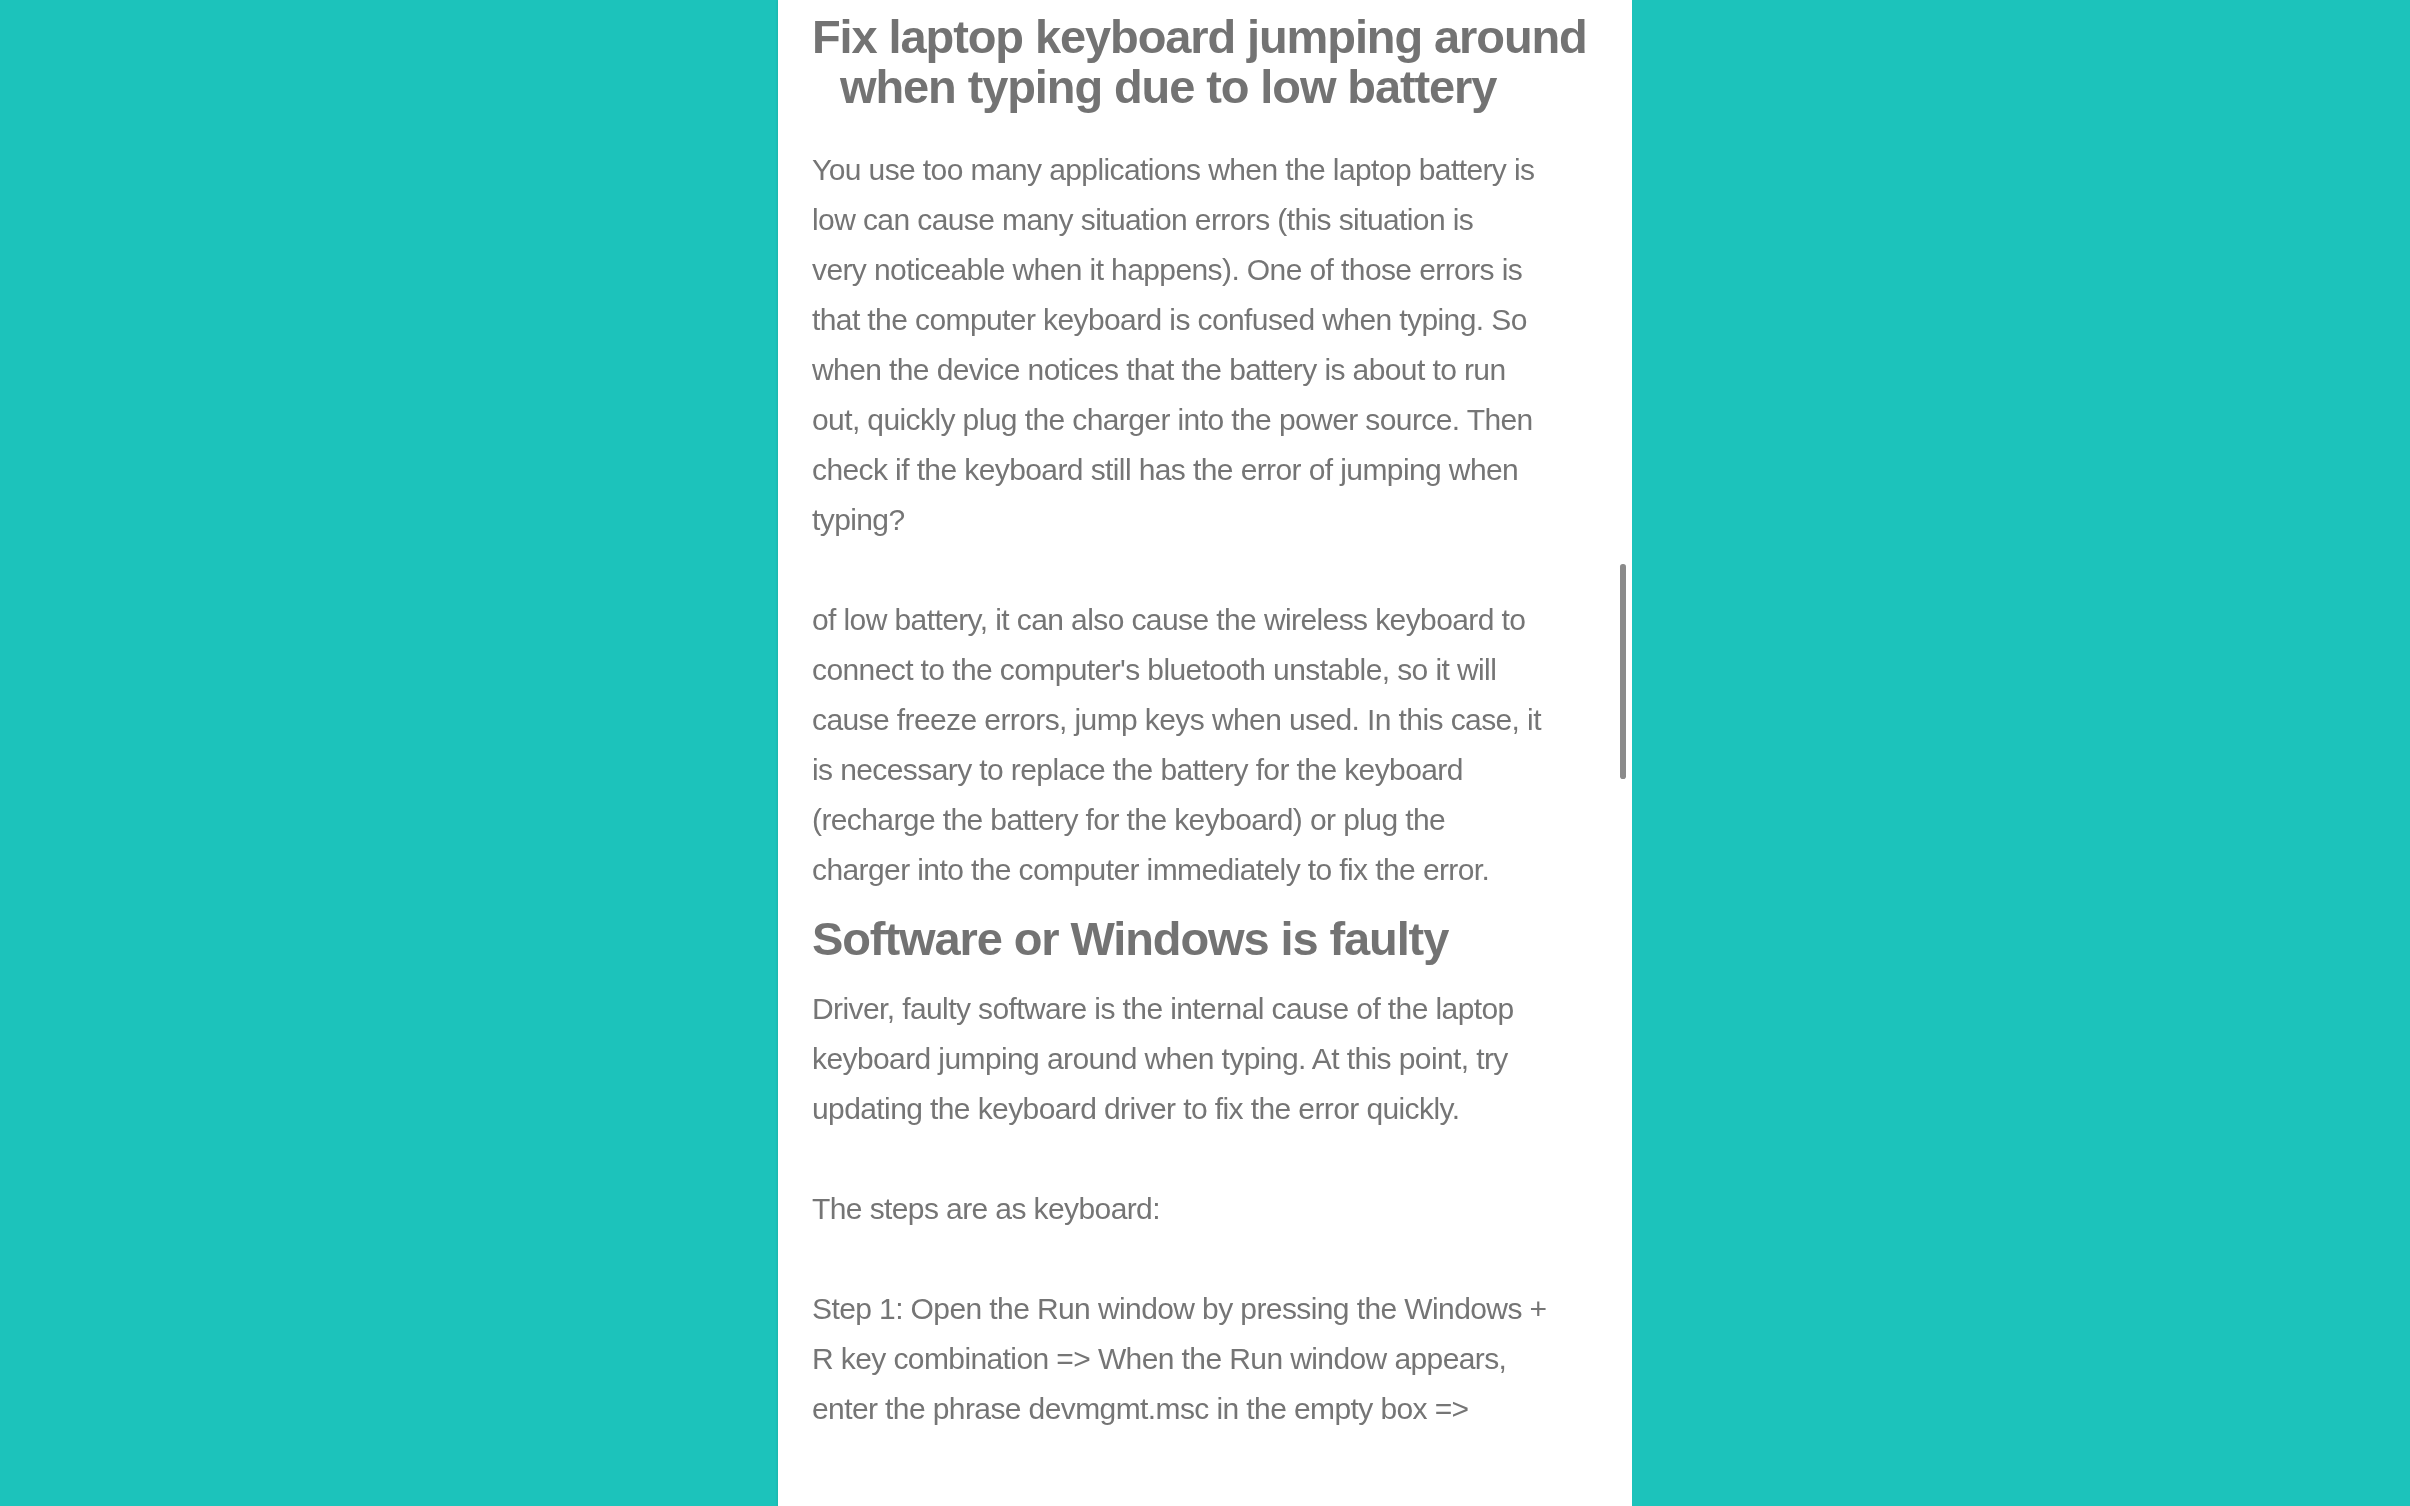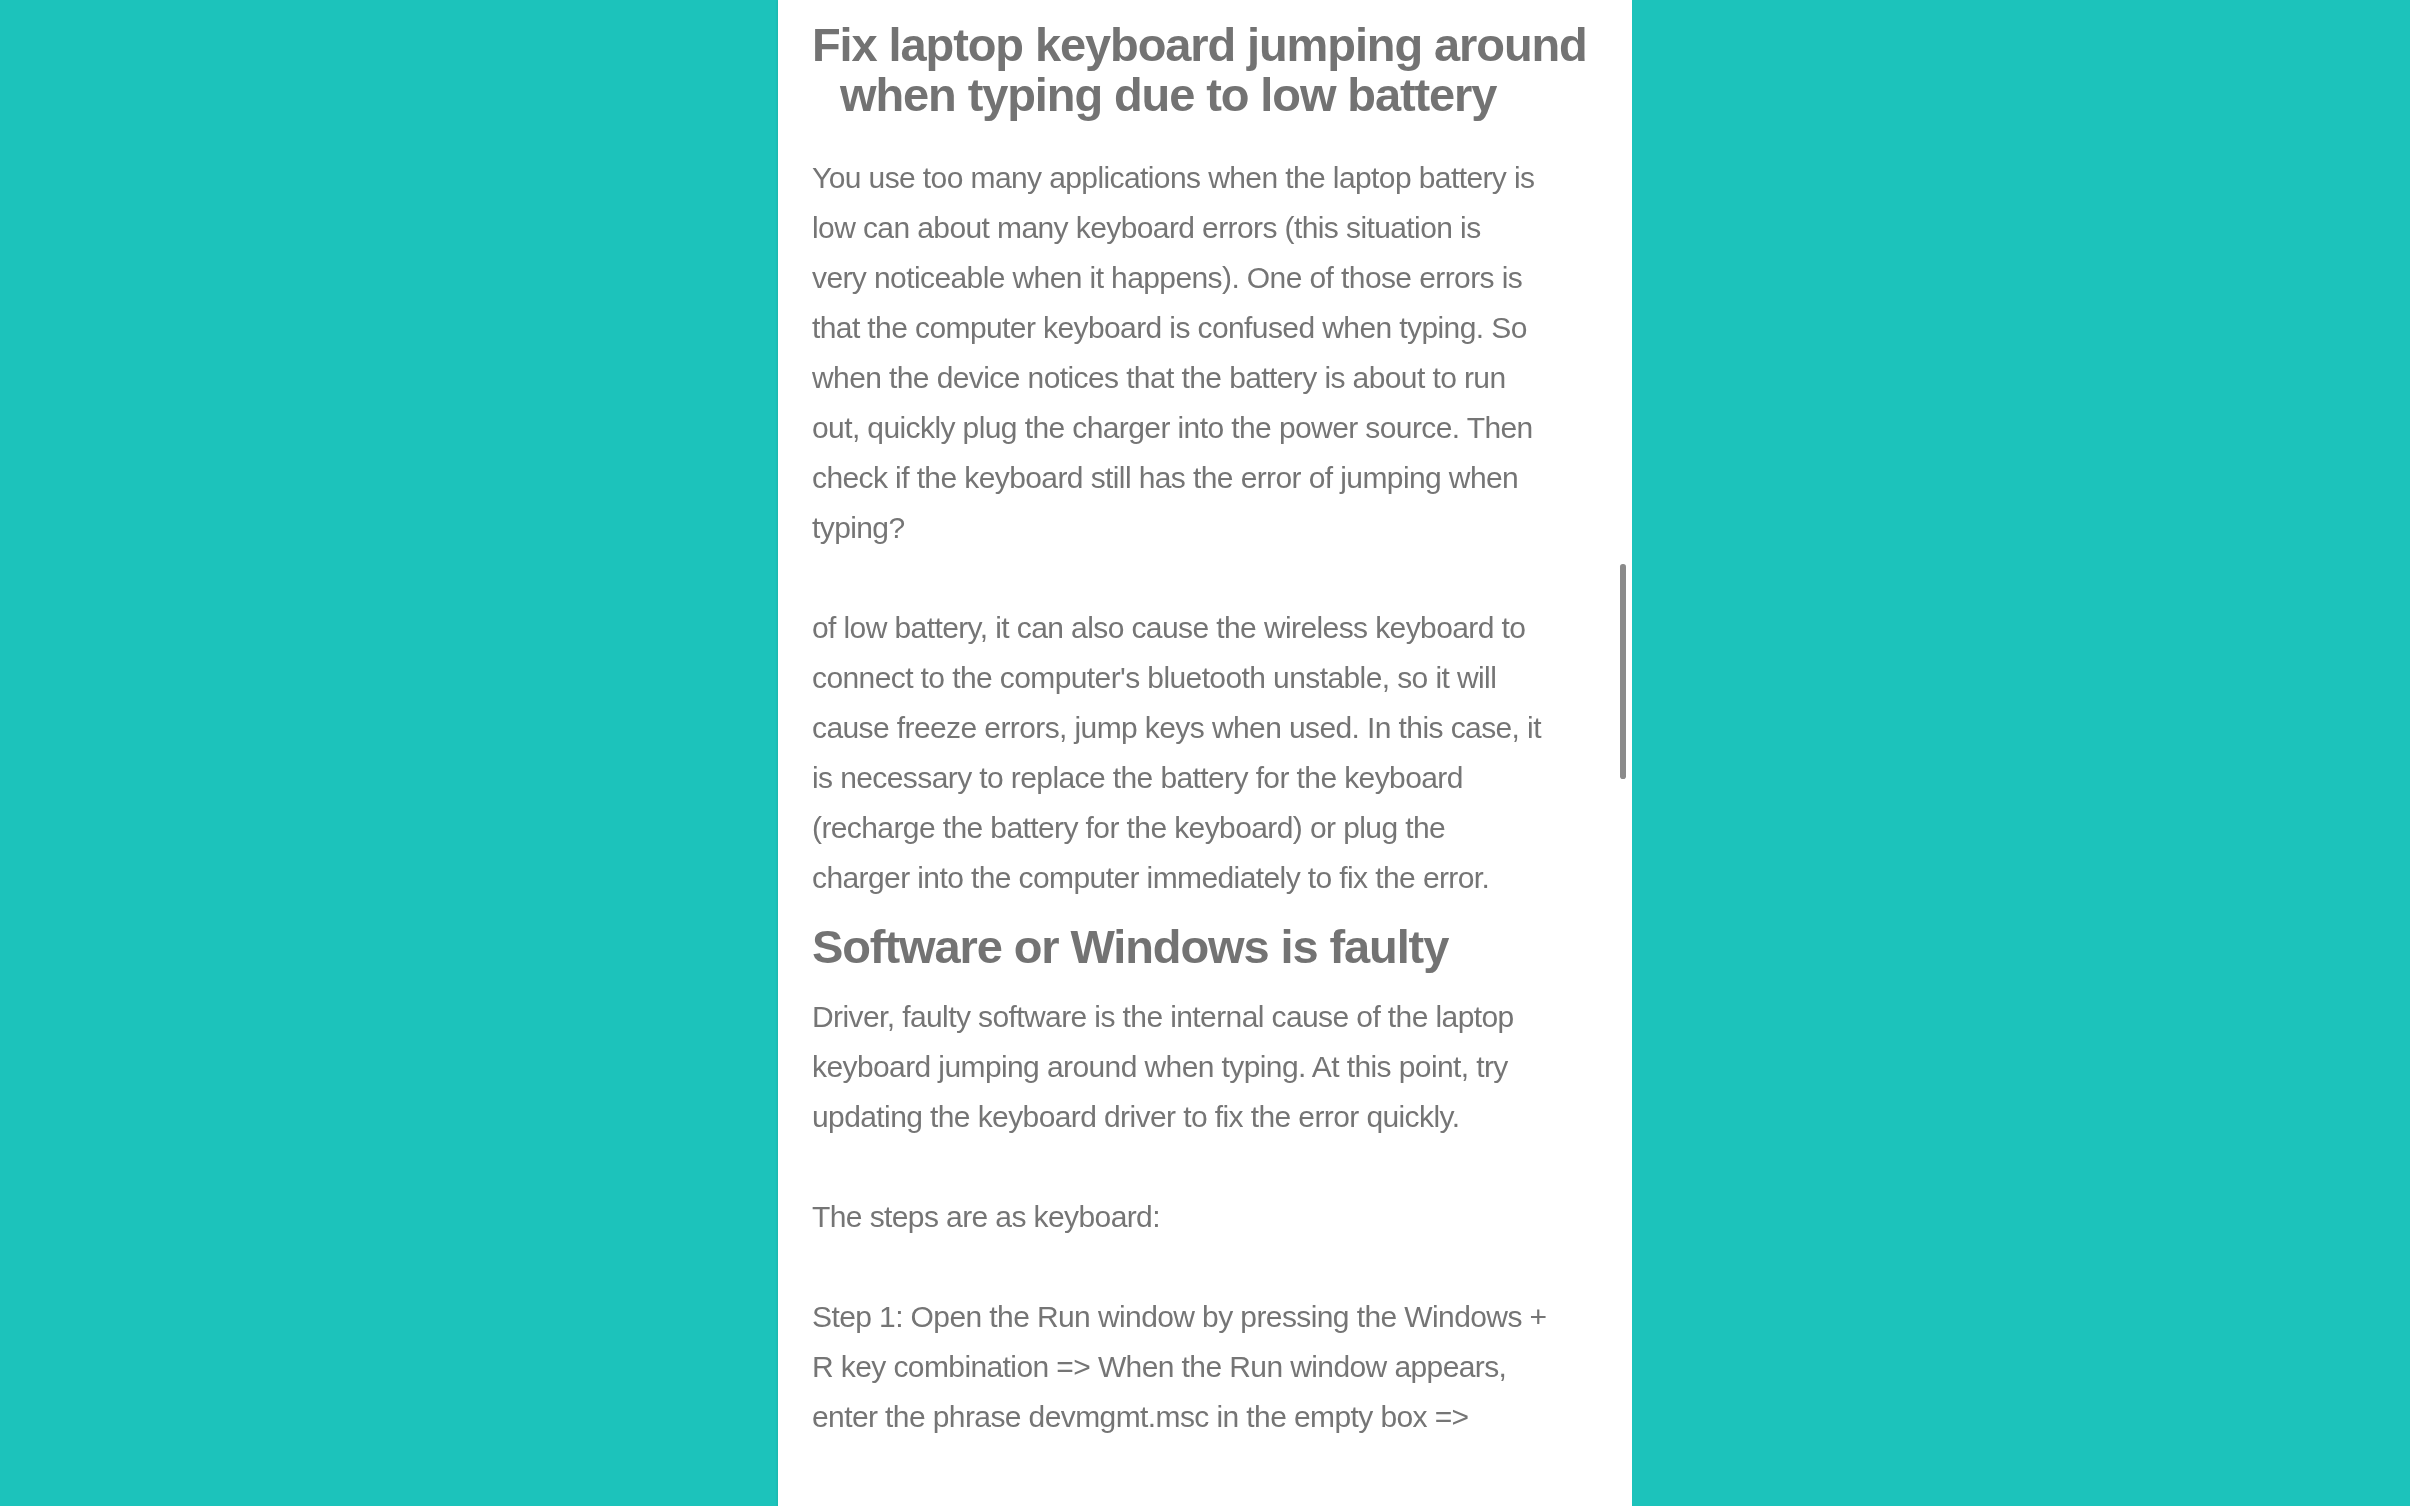--- a/index.html
+++ b/index.html
@@ -63,28 +63,28 @@
       background: #8A8A8A;
     }
   </style>
 </head>
 <body>
 
 <div class="page">
   <div class="panel">
     <div class="content">
 
-      <h2 class="h" style="padding-top:20px;">
+      <h2 class="h" style="padding-top:12px;">
         <span class="hl" style="display:block;">Fix laptop keyboard jumping around</span>
         <span class="hl" style="display:block;margin-left:28px;">when typing due to low battery</span>
       </h2>
 
       <div style="margin-top:33px;">
         <span class="line">You use too many applications when the laptop battery is</span>
-        <span class="line">low can about many keyboard errors (this situation is</span>
+        <span class="line">low can cause many situation errors (this situation is</span>
         <span class="line">very noticeable when it happens). One of those errors is</span>
         <span class="line">that the computer keyboard is confused when typing. So</span>
         <span class="line">when the device notices that the battery is about to run</span>
         <span class="line">out, quickly plug the charger into the power source. Then</span>
         <span class="line">check if the keyboard still has the error of jumping when</span>
         <span class="line">typing?</span>
         <span class="blank"></span>
         <span class="line">of low battery, it can also cause the wireless keyboard to</span>
         <span class="line">connect to the computer's bluetooth unstable, so it will</span>
         <span class="line">cause freeze errors, jump keys when used. In this case, it</span>

